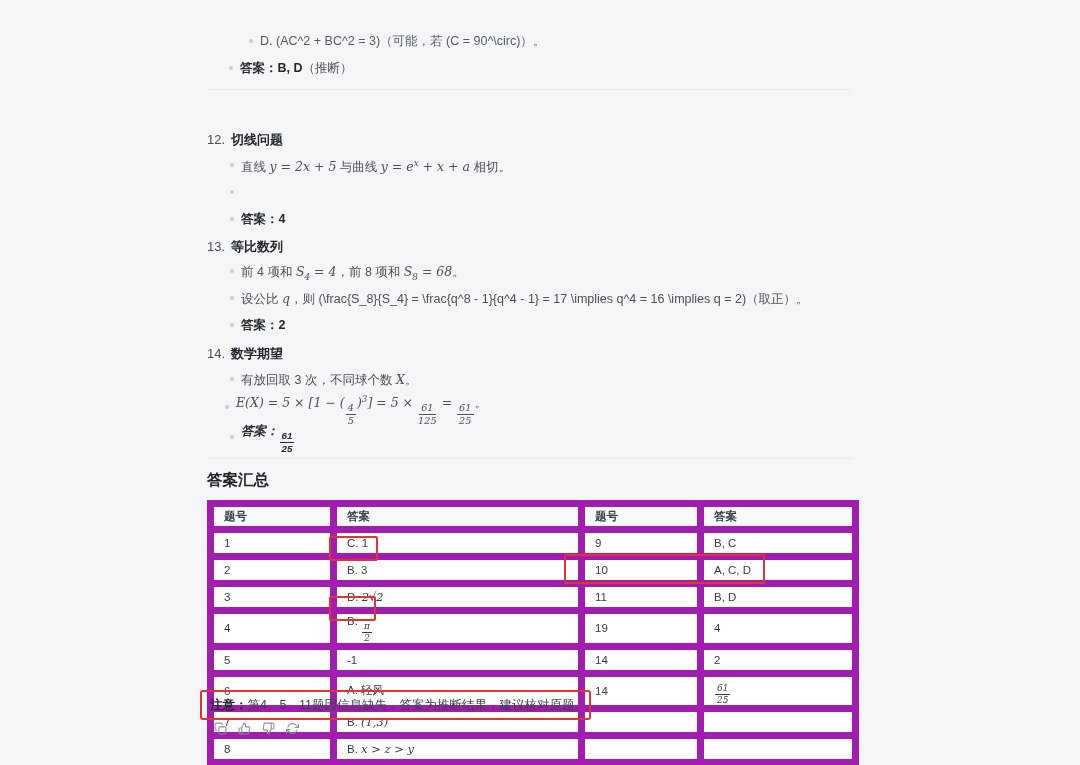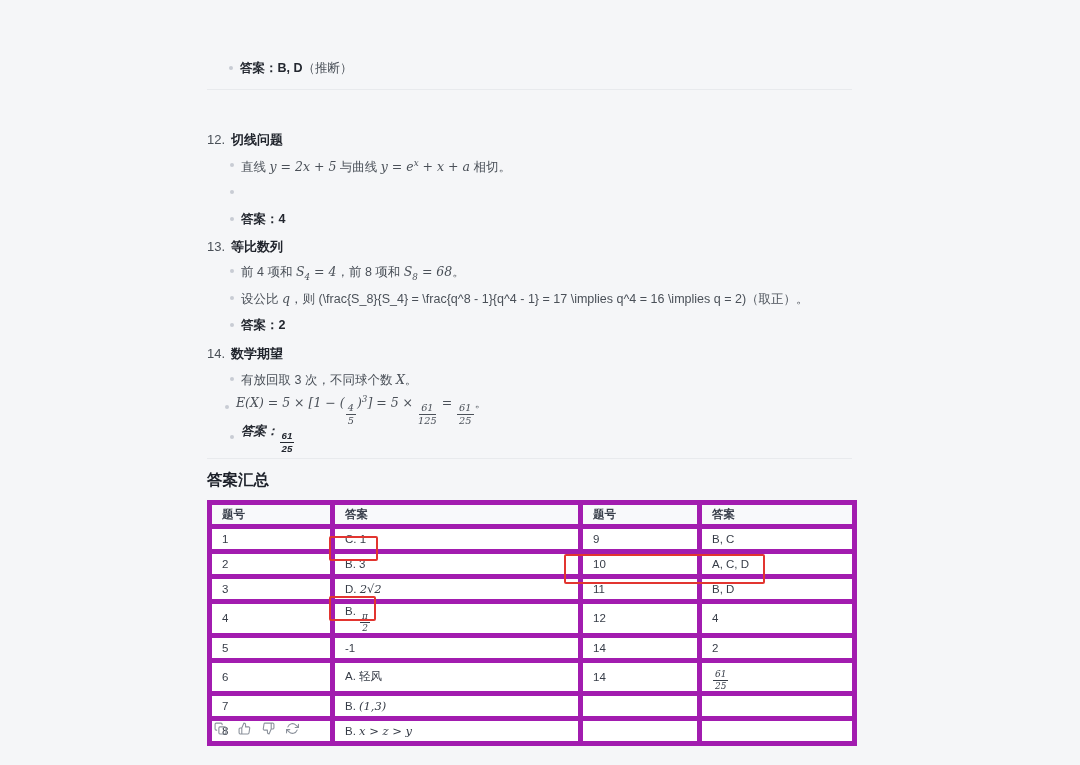--- a/index.html
+++ b/index.html
@@ -15,21 +15,21 @@
   .ans .note{font-weight:normal;color:#4a5058;}
   .ihead{position:absolute;left:207px;font-size:13px;white-space:nowrap;}
   .ihead .num{display:inline-block;width:24px;color:#4a5058;}
   .ihead .t{font-weight:bold;color:#20242c;}
   .m{font-family:"DejaVu Serif","Liberation Serif",serif;font-style:italic;}
   sup,sub{font-size:0.7em;}
   .frac{display:inline-flex;flex-direction:column;align-items:center;vertical-align:-0.4em;line-height:1;font-size:0.78em;margin:0 1px;}
   .frac .fn{border-bottom:1px solid currentColor;padding:0 2px 1px;}
   .frac .fd{padding-top:1px;}
   #tbl{position:absolute;left:207px;top:500px;border-collapse:collapse;background:#ffffff;}
-  #tbl th,#tbl td{border:5px solid #a21caf;padding:0 10px;font-size:11.5px;text-align:left;}
+  #tbl th,#tbl td{border:7px solid #a21caf;padding:0 10px;font-size:11.5px;text-align:left;}
   #tbl th{height:19px;background:#f8f9fb;color:#3a404c;font-weight:bold;}
   #tbl td{height:20px;color:#363c47;}
   .hl{position:absolute;border:2px solid #e23530;border-radius:2px;pointer-events:none;}
   #hl-q2{left:329px;top:536px;width:45px;height:21px;}
   #hl-q5{left:329px;top:596px;width:43px;height:21px;}
   #hl-q11{left:564px;top:554px;width:197px;height:26px;}
   #note-box{position:absolute;left:200px;top:690px;width:371px;height:26px;border:2px solid #e23530;
             border-radius:3px;display:flex;align-items:center;padding:0 8px;font-size:12.5px;
             color:#3c424c;white-space:nowrap;}
   #note-box b{color:#23272f;}
@@ -47,20 +47,24 @@
   #it13{top:238px;}  #b13-1{left:241px;top:264px;} #b13-2{left:241px;top:291px;} #b13-3{left:241px;top:318px;}
   #it14{top:345px;}  #b14-1{left:241px;top:372px;} #b14-2{left:236px;top:394px;} #b14-3{left:241px;top:424px;font-style:italic;}
   #rule2{top:458px;}
   #h-sum{top:470px;}
 </style>
 </head>
 <body>
 
 <div class="page">
 
+  <div class="bullet" id="line-optd">
+    <span class="dot"></span>
+    <span>D. (AC^2 + BC^2 = 3)（可能，若 (C = 90^\circ)）。</span>
+  </div>
   <div class="bullet ans" id="line-ans0">
     <span class="dot"></span>
     <span>答案：B, D</span><span class="note">（推断）</span>
   </div>
 
   <div class="rule" id="rule1"></div>
 
 
   <div class="ihead" id="it12">
     <span class="num">12.</span><span class="t">切线问题</span>
@@ -158,21 +162,21 @@
           <td>D. <span class="m">2√2</span></td>
           <td>11</td>
           <td>B, D</td>
         </tr>
         <tr>
           <td>4</td>
           <td>B. <span class="m"><span class="frac">
                 <span class="fn">π</span>
                 <span class="fd">2</span>
               </span></span></td>
-          <td>12</td>
+          <td>19</td>
           <td>4</td>
         </tr>
         <tr>
           <td>5</td>
           <td>-1</td>
           <td>14</td>
           <td>2</td>
         </tr>
         <tr>
           <td>6</td>
@@ -195,20 +199,24 @@
           <td></td>
           <td></td>
         </tr>
       </tbody>
   </table>
 
   <div class="hl" id="hl-q2"></div>
   <div class="hl" id="hl-q5"></div>
   <div class="hl" id="hl-q11"></div>
 
+  <div id="note-box">
+    <b>注意：</b>
+    <span>第4、5、11题因信息缺失，答案为推断结果，建议核对原题。</span>
+  </div>
 
   <div id="toolbar">
     <button class="icon-btn" title="copy">
       <svg viewBox="0 0 24 24">
           <rect x="9" y="9" width="13" height="13" rx="2"></rect>
           <path d="M5 15H4a2 2 0 0 1-2-2V4a2 2 0 0 1 2-2h9a2 2 0 0 1 2 2v1"></path>
         </svg>
     </button>
     <button class="icon-btn" title="like">
       <svg viewBox="0 0 24 24">

